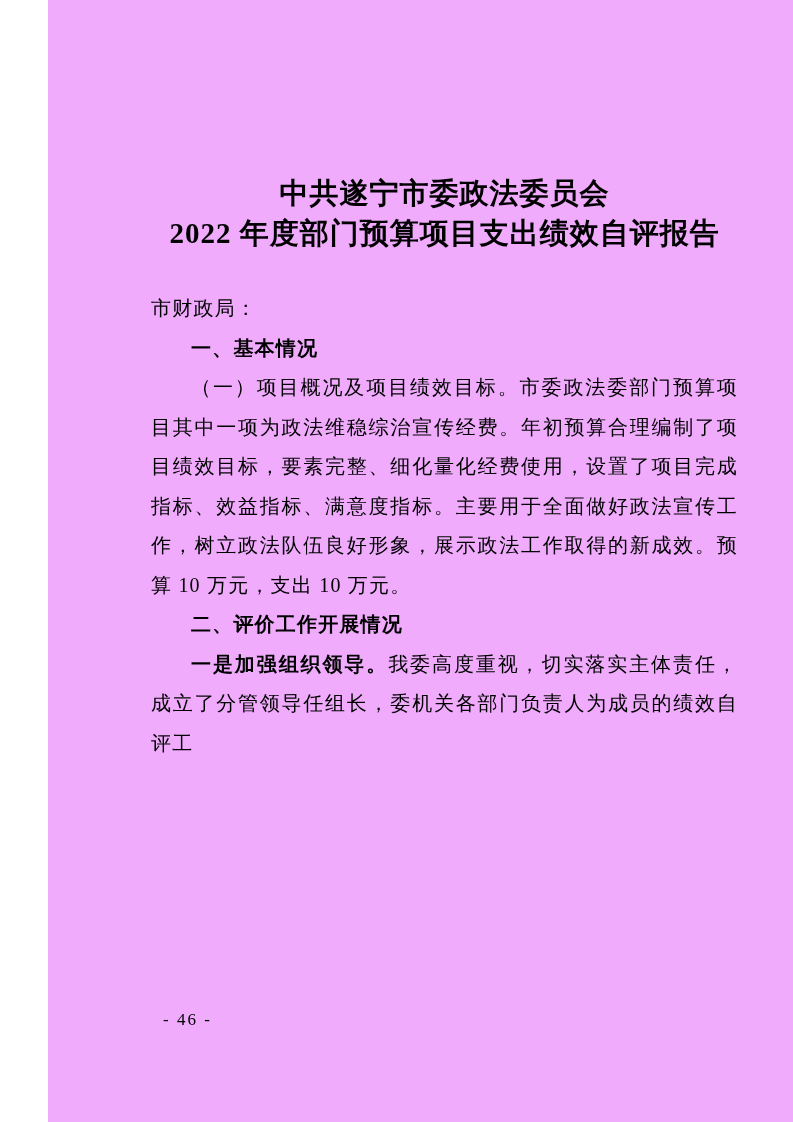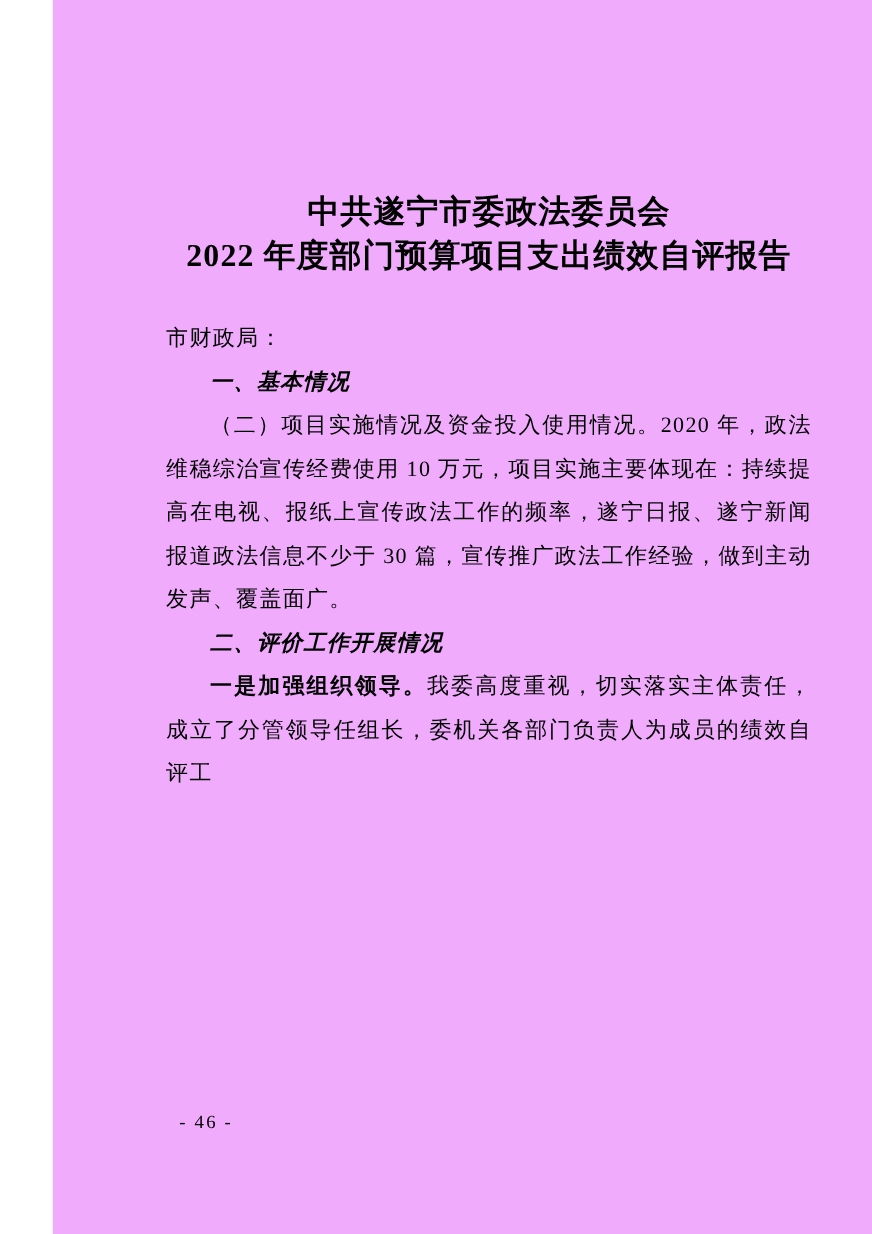--- a/index.html
+++ b/index.html
@@ -39,21 +39,20 @@
   }
   .para {
     text-indent: 2em;
   }
   .salutation {
     text-indent: 0;
   }
   .heading {
     font-weight: bold;
     font-family: "Liberation Sans", "DejaVu Sans", sans-serif;
-    font-style: italic;
   }
   .lead {
     font-weight: bold;
   }
   .page-number {
     position: absolute;
     left: 115px;
     top: 1010px;
     font-size: 17px;
     letter-spacing: 2px;
@@ -66,20 +65,20 @@
 <div class="page">
 
   <div class="doc-title">
     <div>中共遂宁市委政法委员会</div>
     <div>2022 年度部门预算项目支出绩效自评报告</div>
   </div>
 
   <div class="content">
     <p class="salutation">市财政局：</p>
     <p class="para heading">一、基本情况</p>
-    <p class="para">（二）项目实施情况及资金投入使用情况。2020 年，政法维稳综治宣传经费使用 10 万元，项目实施主要体现在：持续提高在电视、报纸上宣传政法工作的频率，遂宁日报、遂宁新闻报道政法信息不少于 30 篇，宣传推广政法工作经验，做到主动发声、覆盖面广。</p>
+    <p class="para">（一）项目概况及项目绩效目标。市委政法委部门预算项目其中一项为政法维稳综治宣传经费。年初预算合理编制了项目绩效目标，要素完整、细化量化经费使用，设置了项目完成指标、效益指标、满意度指标。主要用于全面做好政法宣传工作，树立政法队伍良好形象，展示政法工作取得的新成效。预算 10 万元，支出 10 万元。</p>
     <p class="para heading">二、评价工作开展情况</p>
     <p class="para"><span class="lead">一是加强组织领导。</span><span>我委高度重视，切实落实主体责任，成立了分管领导任组长，委机关各部门负责人为成员的绩效自评工</span></p>
   </div>
 
   <div class="page-number">- 46 -</div>
 
 </div>
 
 </body></html>

